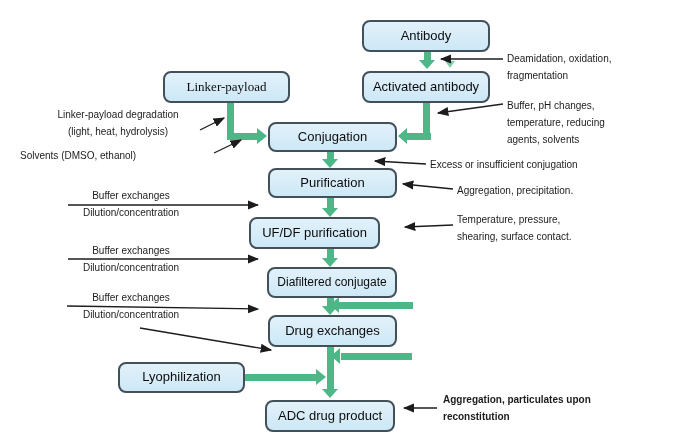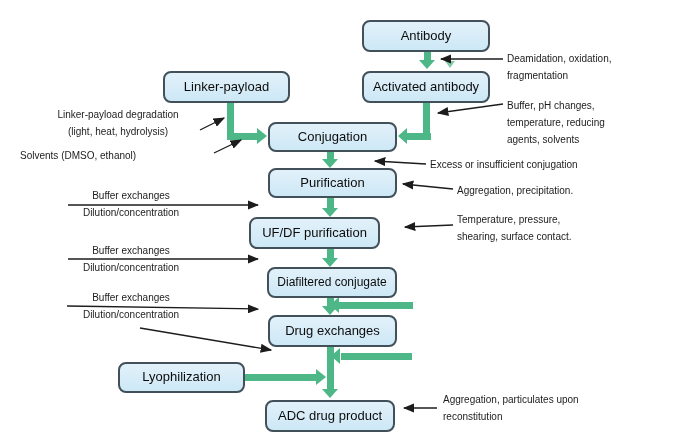--- a/index.html
+++ b/index.html
@@ -86,21 +86,21 @@
       <line x1="68" y1="205" x2="258" y2="205" marker-end="url(#ah)"></line>
       <line x1="68" y1="259" x2="258" y2="259" marker-end="url(#ah)"></line>
       <line x1="67" y1="306" x2="258" y2="309" marker-end="url(#ah)"></line>
       <line x1="140" y1="328" x2="271" y2="350" marker-end="url(#ah)"></line>
       <line x1="437" y1="408" x2="404" y2="408" marker-end="url(#ah)"></line>
     </g>
   </svg>
 
   <div class="node" style="left:362px; top:20px;  width:128px; height:32px;">Antibody</div>
   <div class="node" style="left:362px; top:71px;  width:128px; height:32px;">Activated antibody</div>
-  <div class="node" style="left:163px; top:71px;  width:127px; height:32px;">Linker-payload</div>
+  <div class="node" style="left:163px; top:71px;  width:127px; height:32px;font-family:Liberation Serif, serif;">Linker-payload</div>
   <div class="node" style="left:268px; top:122px; width:129px; height:30px;">Conjugation</div>
   <div class="node" style="left:268px; top:168px; width:129px; height:30px;">Purification</div>
   <div class="node" style="left:249px; top:217px; width:131px; height:32px;">UF/DF purification</div>
   <div class="node small" style="left:267px; top:267px; width:130px; height:31px;">Diafiltered conjugate</div>
   <div class="node" style="left:268px; top:315px; width:129px; height:32px;">Drug exchanges</div>
   <div class="node" style="left:118px; top:362px; width:127px; height:31px;">Lyophilization</div>
   <div class="node" style="left:265px; top:400px; width:130px; height:32px;">ADC drug product</div>
 
   <div class="ann" style="left:507px; top:50px;  width:185px;">Deamidation, oxidation,
 fragmentation</div>
@@ -113,16 +113,16 @@
   <div class="ann" style="left:430px; top:156px; width:260px;">Excess or insufficient conjugation</div>
   <div class="ann" style="left:457px; top:182px; width:220px;">Aggregation, precipitation.</div>
   <div class="ann" style="left:457px; top:211px; width:220px;">Temperature, pressure,
 shearing, surface contact.</div>
   <div class="ann center" style="left:45px; top:187px; width:172px;">Buffer exchanges
 Dilution/concentration</div>
   <div class="ann center" style="left:45px; top:242px; width:172px;">Buffer exchanges
 Dilution/concentration</div>
   <div class="ann center" style="left:45px; top:289px; width:172px;">Buffer exchanges
 Dilution/concentration</div>
-  <div class="ann" style="left:443px; top:391px; width:230px;">Aggregation, particulates upon
+  <div class="ann" style="left:443px; top:391px; width:230px;font-weight:bold;">Aggregation, particulates upon
 reconstitution</div>
 
 </div>
 
 </body></html>

